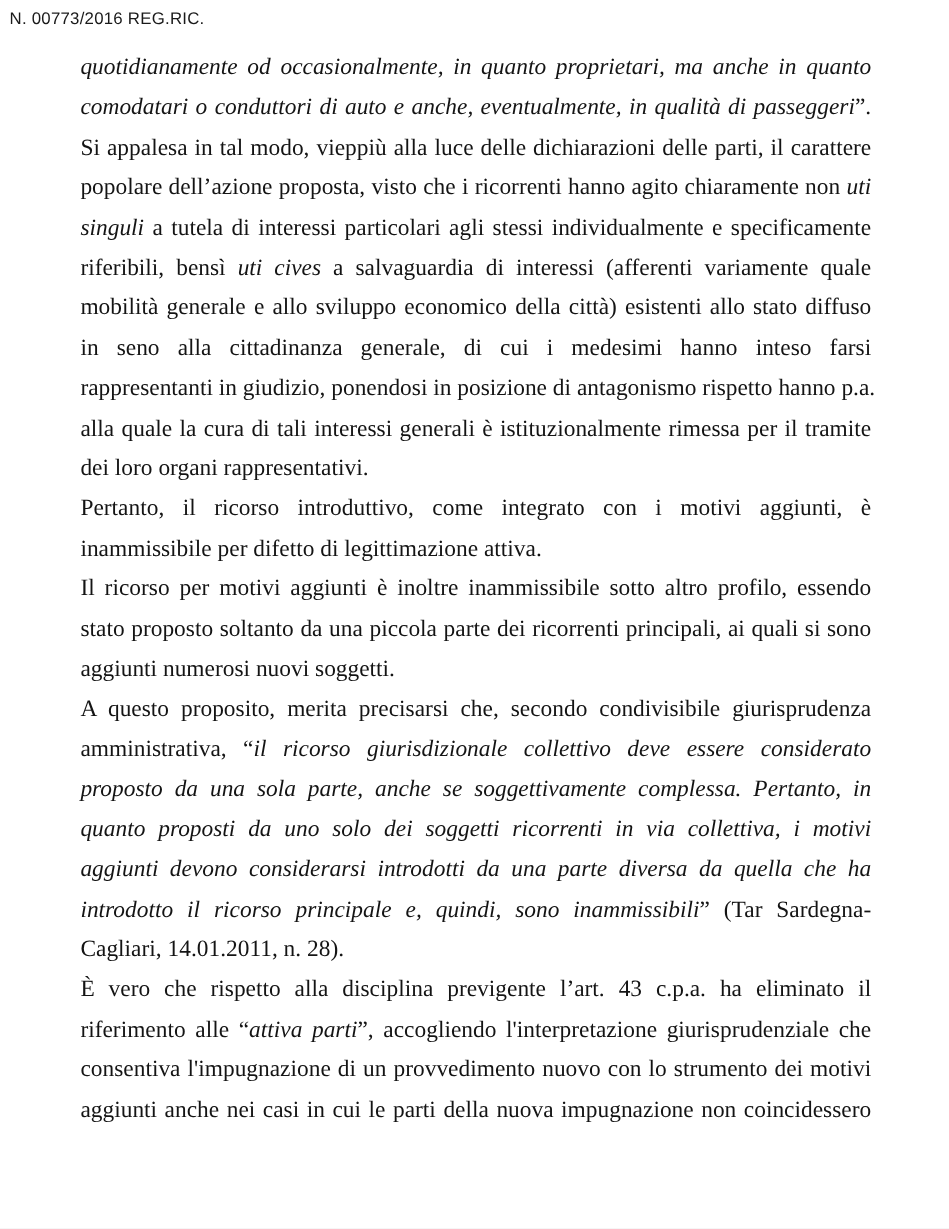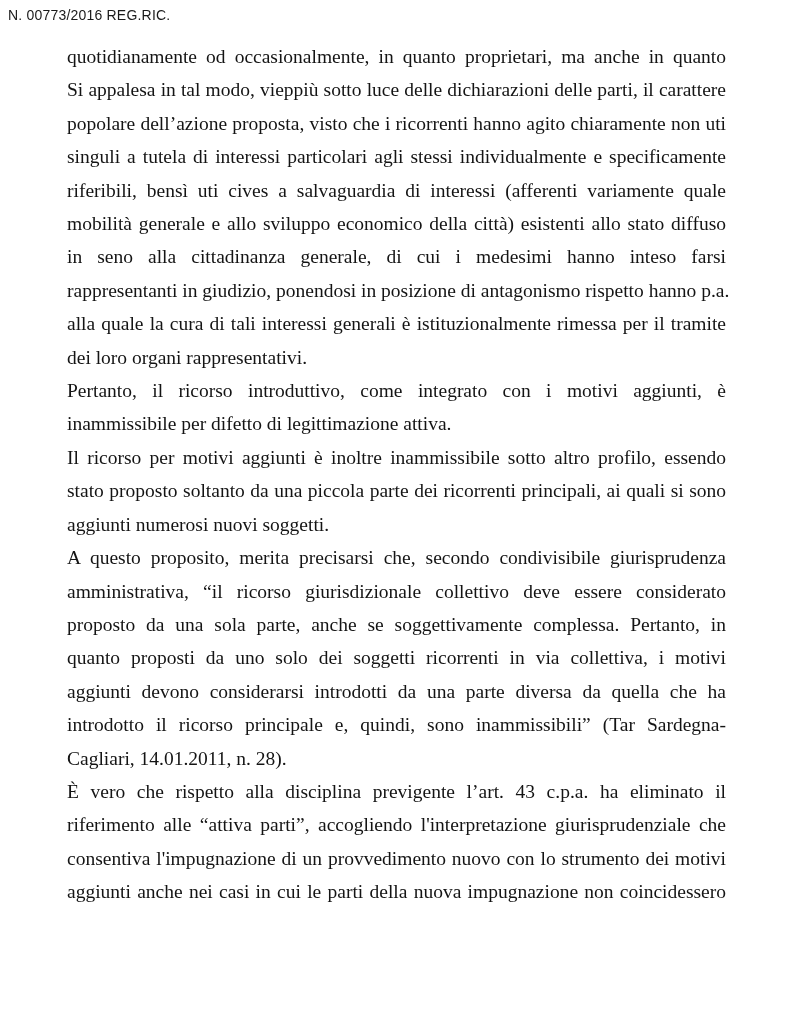--- a/index.html
+++ b/index.html
@@ -37,30 +37,32 @@
     font-size: 19.5px;
     line-height: 33.4px;
     white-space: nowrap;
     text-align: justify;
     
   }
   .line.j {
     text-align-last: justify;
   }
   .line .it {
+    font-style: italic;
   }
 </style>
 </head>
 <body>
 
 <div class="page">
   <div class="case-header">N. 00773/2016 REG.RIC.</div>
   <div class="content">
       <div class="line j"><span class="it">quotidianamente od occasionalmente, in quanto proprietari, ma anche in quanto</span></div>
-      <div class="line j"><span>Si appalesa in tal modo, vieppiù sotto luce delle dichiarazioni delle parti, il carattere</span></div>
+      <div class="line j"><span class="it">comodatari o conduttori di auto e anche, eventualmente, in qualità di passeggeri</span><span>”.</span></div>
+      <div class="line j"><span>Si appalesa in tal modo, vieppiù alla luce delle dichiarazioni delle parti, il carattere</span></div>
       <div class="line j"><span>popolare dell’azione proposta, visto che i ricorrenti hanno agito chiaramente non </span><span class="it">uti</span></div>
       <div class="line j"><span class="it">singuli</span><span> a tutela di interessi particolari agli stessi individualmente e specificamente</span></div>
       <div class="line j"><span>riferibili, bensì </span><span class="it">uti cives</span><span> a salvaguardia di interessi (afferenti variamente quale</span></div>
       <div class="line j"><span>mobilità generale e allo sviluppo economico della città) esistenti allo stato diffuso</span></div>
       <div class="line j"><span>in seno alla cittadinanza generale, di cui i medesimi hanno inteso farsi</span></div>
       <div class="line j"><span>rappresentanti in giudizio, ponendosi in posizione di antagonismo rispetto hanno p.a.</span></div>
       <div class="line j"><span>alla quale la cura di tali interessi generali è istituzionalmente rimessa per il tramite</span></div>
       <div class="line"><span>dei loro organi rappresentativi.</span></div>
       <div class="line j"><span>Pertanto, il ricorso introduttivo, come integrato con i motivi aggiunti, è</span></div>
       <div class="line"><span>inammissibile per difetto di legittimazione attiva.</span></div>

